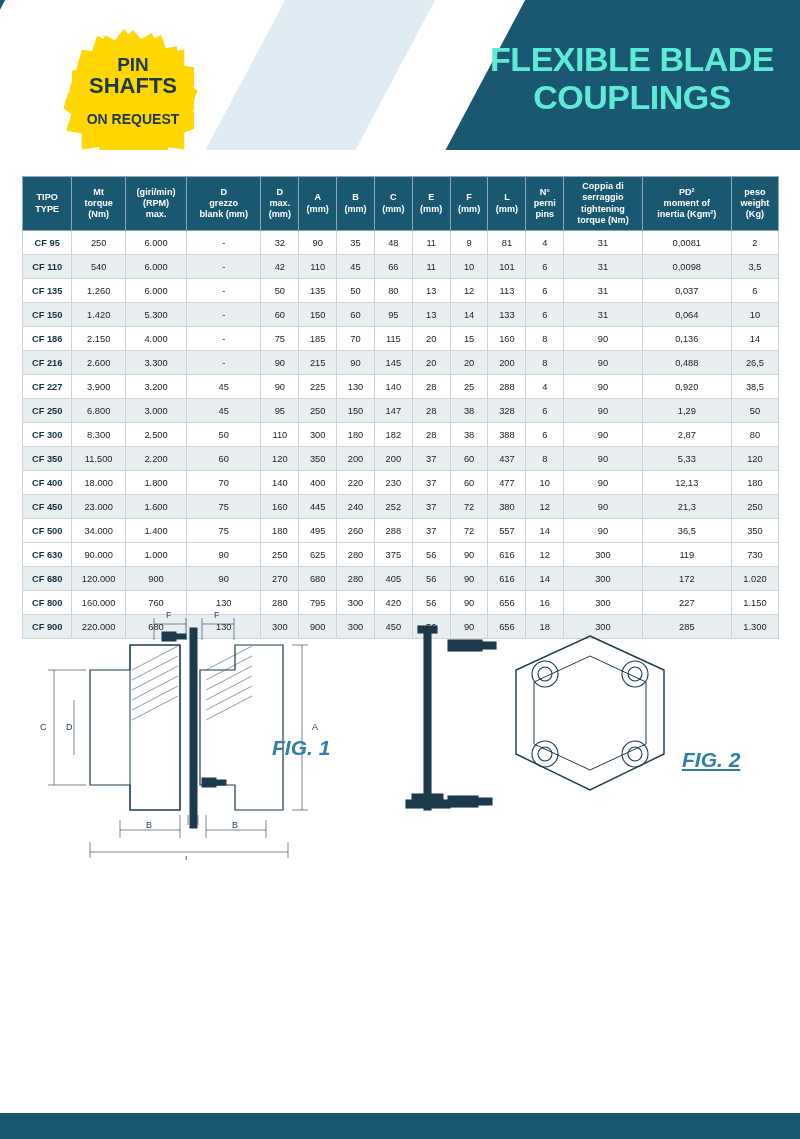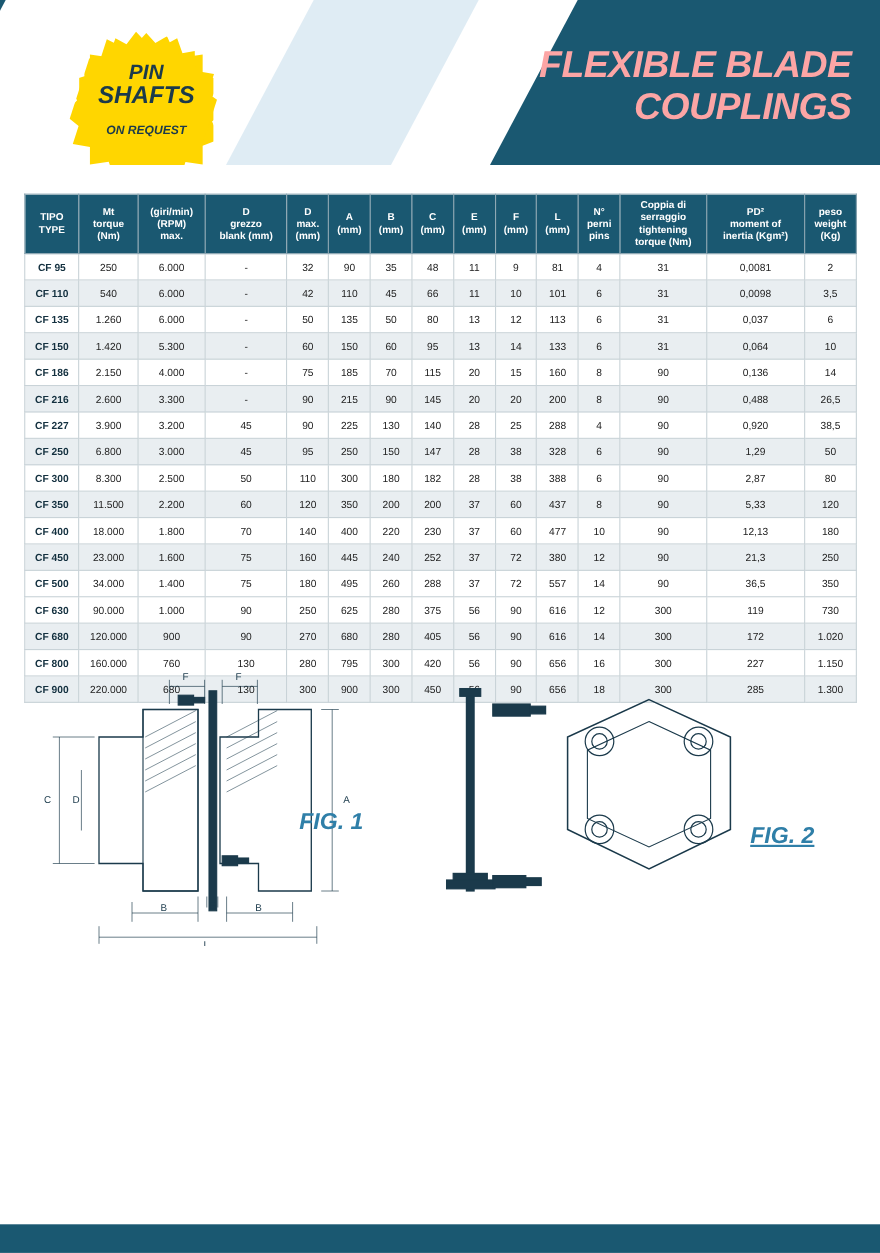--- a/index.html
+++ b/index.html
@@ -22,24 +22,23 @@
     transform:skewX(-28deg);
   }
   .header-swoosh2{
     position:absolute;left:240px;top:-30px;width:150px;height:230px;
     background:#dceaf3;
     transform:skewX(-28deg);
     opacity:.9;
   }
   .header-title{
     position:absolute;right:26px;top:40px;
-    text-align:right;
-    color:#fca5a5;
+    text-align:center;
+    color:#5eead4;
     font-weight:bold;
-    font-style:italic;
     font-size:34px;
     letter-spacing:-0.5px;
     line-height:1.12;
   }
   .header-title .l2{display:block;}
   
   .badge{
     position:absolute;left:72px;top:30px;width:122px;height:122px;
   }
   .badge .star,.badge .star2{
@@ -48,25 +47,25 @@
   }
   .badge .star{
     clip-path:polygon(50% 0%,60% 11%,73% 4%,78% 18%,92% 16%,92% 31%,105% 35%,99% 48%,110% 57%,99% 66%,105% 79%,92% 84%,92% 98%,78% 96%,73% 110%,60% 103%,50% 114%,40% 103%,27% 110%,22% 96%,8% 98%,8% 84%,-5% 79%,1% 66%,-10% 57%,1% 48%,-5% 35%,8% 31%,8% 16%,22% 18%,27% 4%,40% 11%);
   }
   .badge .star2{
     transform:rotate(18deg);
   }
   .badge-text{
     position:absolute;left:0;top:0;width:122px;height:122px;
     display:flex;flex-direction:column;align-items:center;justify-content:center;
-    color:#1b3a4b;font-weight:bold;font-style:italic;line-height:1.02;text-align:center;
+    color:#1b3a4b;font-weight:bold;line-height:1.02;text-align:center;
   }
   .badge-text .b1{font-size:19px;}
   .badge-text .b2{font-size:22px;}
-  .badge-text .b3{font-size:11px;margin-top:15px;}
+  .badge-text .b3{font-size:14px;margin-top:15px;}
 
   
   .table-wrap{position:absolute;left:22px;top:176px;width:757px;}
   table.spec{border-collapse:collapse;width:757px;font-size:9.3px;color:#222;}
   table.spec th{
     background:#1a5871;color:#fff;font-weight:bold;
     border:1px solid #8fa8b4;
     padding:4px 2px;line-height:1.25;font-size:9.1px;
     text-align:center;vertical-align:middle;
   }

